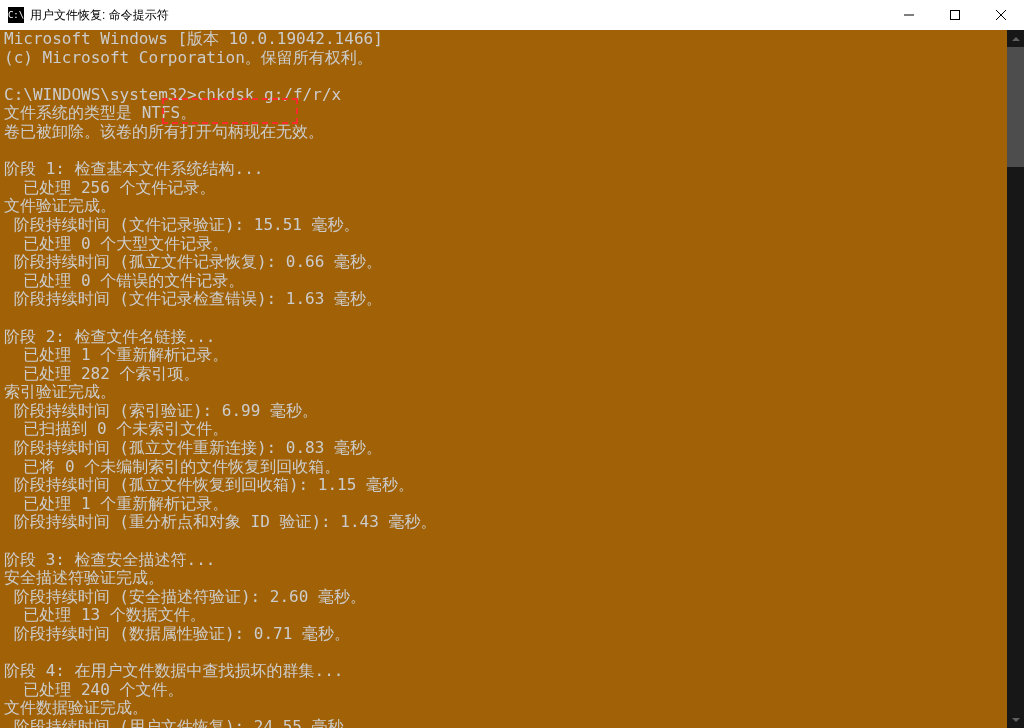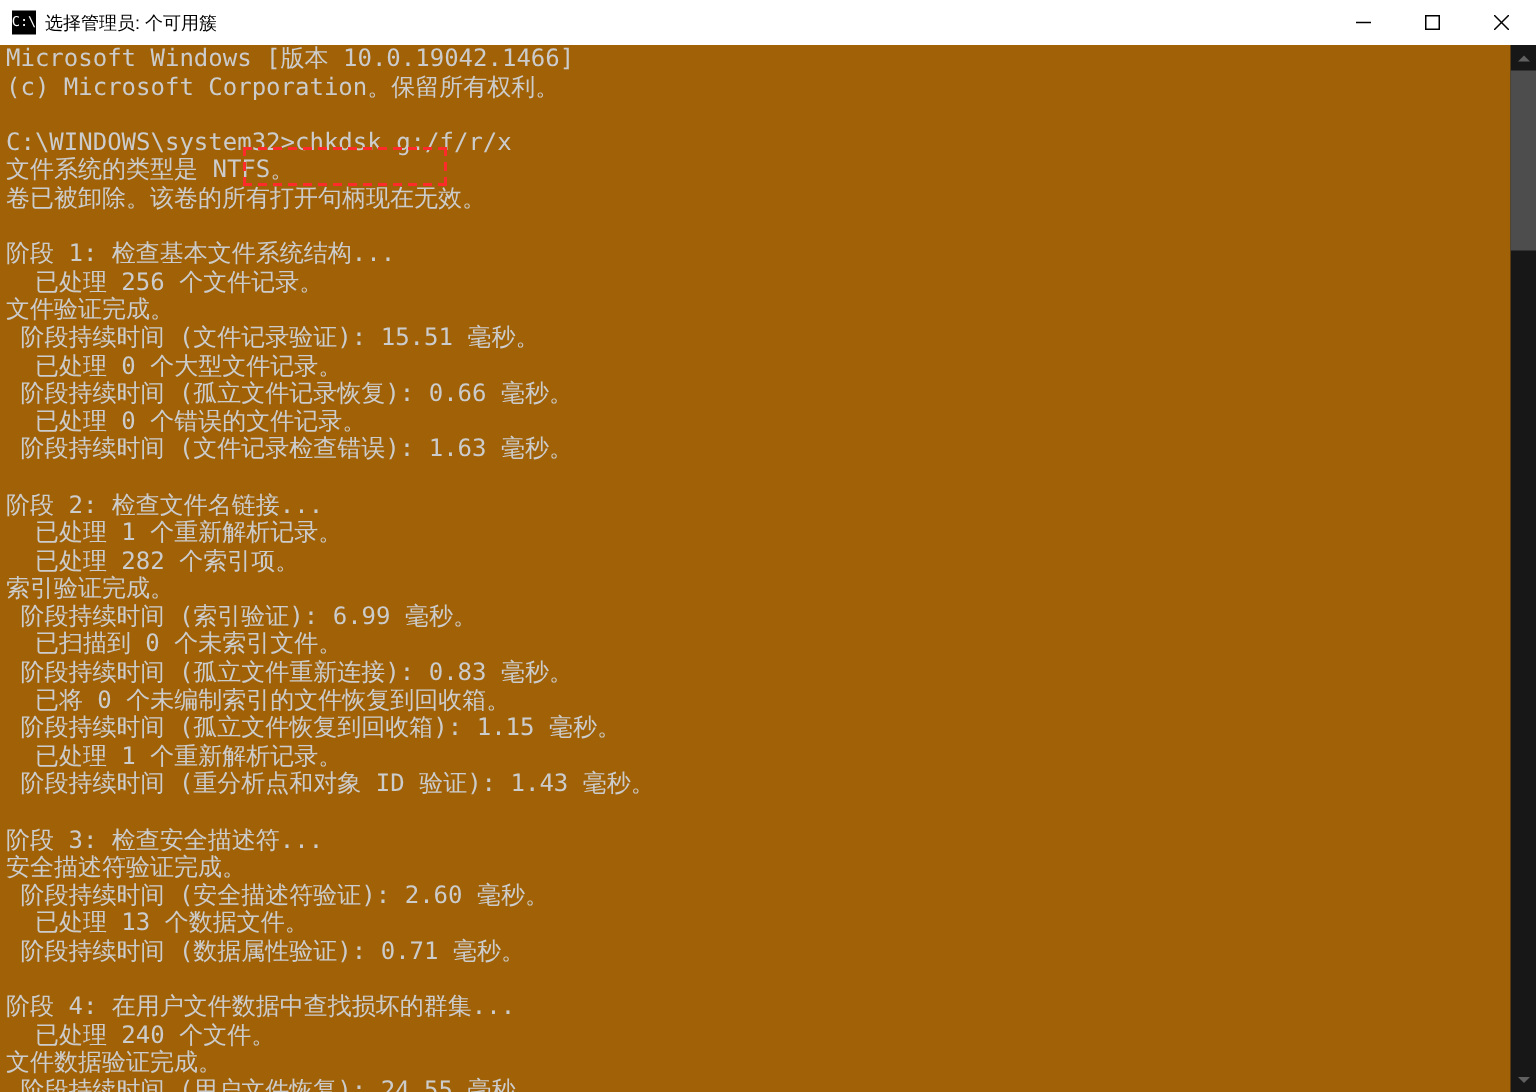--- a/index.html
+++ b/index.html
@@ -36,21 +36,21 @@
     pointer-events: none;
   }
 </style>
 </head>
 <body>
 
 <div class="window">
 
   <div class="titlebar">
     <div class="app-icon">C:\</div>
-    <div class="title-text">选择管理员: 个可用簇</div>
+    <div class="title-text">用户文件恢复: 命令提示符</div>
     <div class="spacer"></div>
     <div class="win-btn">
       <svg viewBox="0 0 10 10">
           <line x1="0" y1="5" x2="10" y2="5"></line>
         </svg>
     </div>
     <div class="win-btn">
       <svg viewBox="0 0 10 10">
           <rect x="0.5" y="0.5" width="9" height="9"></rect>
         </svg>

